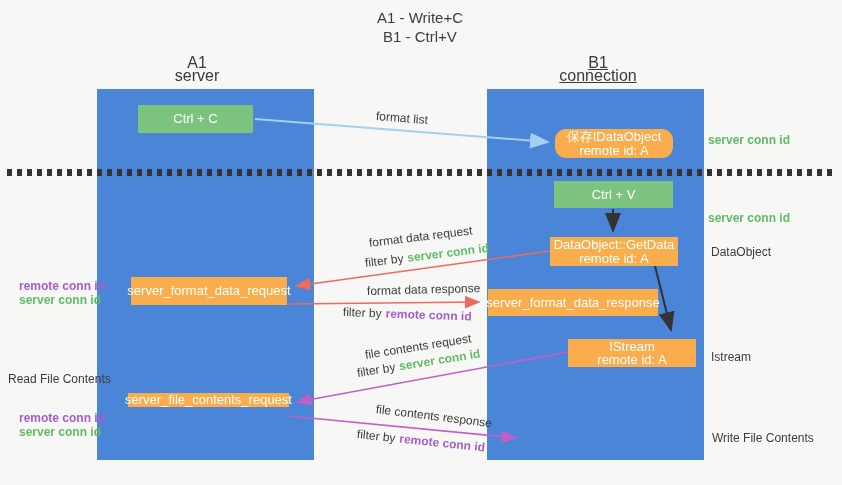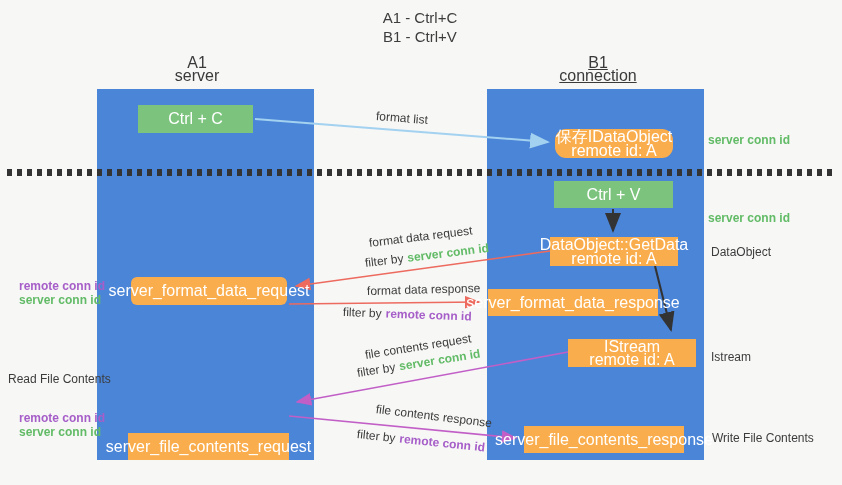--- a/index.html
+++ b/index.html
@@ -30,21 +30,21 @@
   .lane.left{left:97px;}
   .lane.right{left:487px;}
   
   .dotted{
     position:absolute;left:7px;right:7px;top:169px;height:7px;
     background:repeating-linear-gradient(90deg,#333 0 5px,transparent 5px 10px);
   }
   
   .node{
     position:absolute;display:flex;flex-direction:column;align-items:center;
-    justify-content:center;color:#fff;font-size:16px;line-height:13.5px;
+    justify-content:center;color:#fff;font-size:13px;line-height:13.5px;
     text-align:center;white-space:nowrap;
   }
   .node.green{background:#7cc47e;}
   .node.orange{background:#faad4d;}
   
   svg.arrows{position:absolute;left:0;top:0;pointer-events:none;}
   
   .flow-label{
     position:absolute;font-size:12px;color:#3c3c3c;white-space:nowrap;
     transform-origin:left center;
@@ -57,21 +57,21 @@
   .side-label.green{color:#62bb66;font-weight:bold;}
   .side-label.purple{color:#a65ec8;font-weight:bold;}
   .id-stack{position:absolute;font-size:12px;line-height:14px;white-space:nowrap;}
 </style>
 </head>
 <body>
 
 <div id="stage">
 
   <div class="title">
-    <div>A1 - Ctrl+C</div>
+    <div>A1 - Write+C</div>
     <div>B1 - Ctrl+V</div>
   </div>
 
   <div class="lane-header left">
     <div>A1</div>
     <div>server</div>
   </div>
   <div class="lane-header right">
     <div>B1</div>
     <div>connection</div>
@@ -102,47 +102,44 @@
     <line x1="655" y1="266" x2="671" y2="330" stroke="#333333" stroke-width="2" marker-end="url(#m-black)"></line>
     <line x1="550" y1="251" x2="296" y2="286" stroke="#ed6a5e" stroke-width="1.6" marker-end="url(#m-red)"></line>
     <line x1="289" y1="304" x2="479" y2="302" stroke="#ed6a5e" stroke-width="1.6" marker-end="url(#m-red)"></line>
     <line x1="568" y1="352" x2="297" y2="402" stroke="#c25fc7" stroke-width="1.6" marker-end="url(#m-magenta)"></line>
     <line x1="289" y1="416" x2="516" y2="438" stroke="#c25fc7" stroke-width="1.6" marker-end="url(#m-magenta)"></line>
   </svg>
 
   <div class="node green" style="left:138px;top:105px;width:115px;height:28px;">
     <div>Ctrl + C</div>
   </div>
-  <div class="node orange" style="left:131px;top:277px;width:156px;height:28px;border-radius:6px;">
+  <div class="node orange" style="left:131px;top:277px;width:156px;height:28px;">
     <div>server_format_data_request</div>
   </div>
-  <div class="node orange" style="left:128px;top:393px;width:161px;height:27px;margin-top:40px;">
+  <div class="node orange" style="left:128px;top:393px;width:161px;height:14px;">
     <div>server_file_contents_request</div>
   </div>
 
   <div class="node orange" style="left:555px;top:129px;width:118px;height:29px;border-radius:11px;">
     <div>保存IDataObject</div>
     <div>remote id: A</div>
   </div>
   <div class="node green" style="left:554px;top:181px;width:119px;height:27px;">
     <div>Ctrl + V</div>
   </div>
   <div class="node orange" style="left:550px;top:237px;width:128px;height:29px;">
     <div>DataObject::GetData</div>
     <div>remote id: A</div>
   </div>
   <div class="node orange" style="left:488px;top:289px;width:170px;height:27px;">
     <div>server_format_data_response</div>
   </div>
   <div class="node orange" style="left:568px;top:339px;width:128px;height:28px;">
     <div>IStream</div>
     <div>remote id: A</div>
-  </div>
-  <div class="node orange" style="left:524px;top:426px;width:160px;height:27px;">
-    <div>server_file_contents_response</div>
   </div>
 
   <div class="flow-label" style="left:376px;top:109px;transform:rotate(4.5deg);">format list</div>
 
   <div class="flow-label" style="left:369px;top:236px;transform:rotate(-7deg);">format data request</div>
   <div class="flow-label" style="left:365px;top:256px;transform:rotate(-7deg);">
     <span class="filter-prefix">filter by</span><span class="cid-green">server conn id</span>
   </div>
 
   <div class="flow-label" style="left:367px;top:284px;transform:rotate(-1.5deg);">format data response</div>

